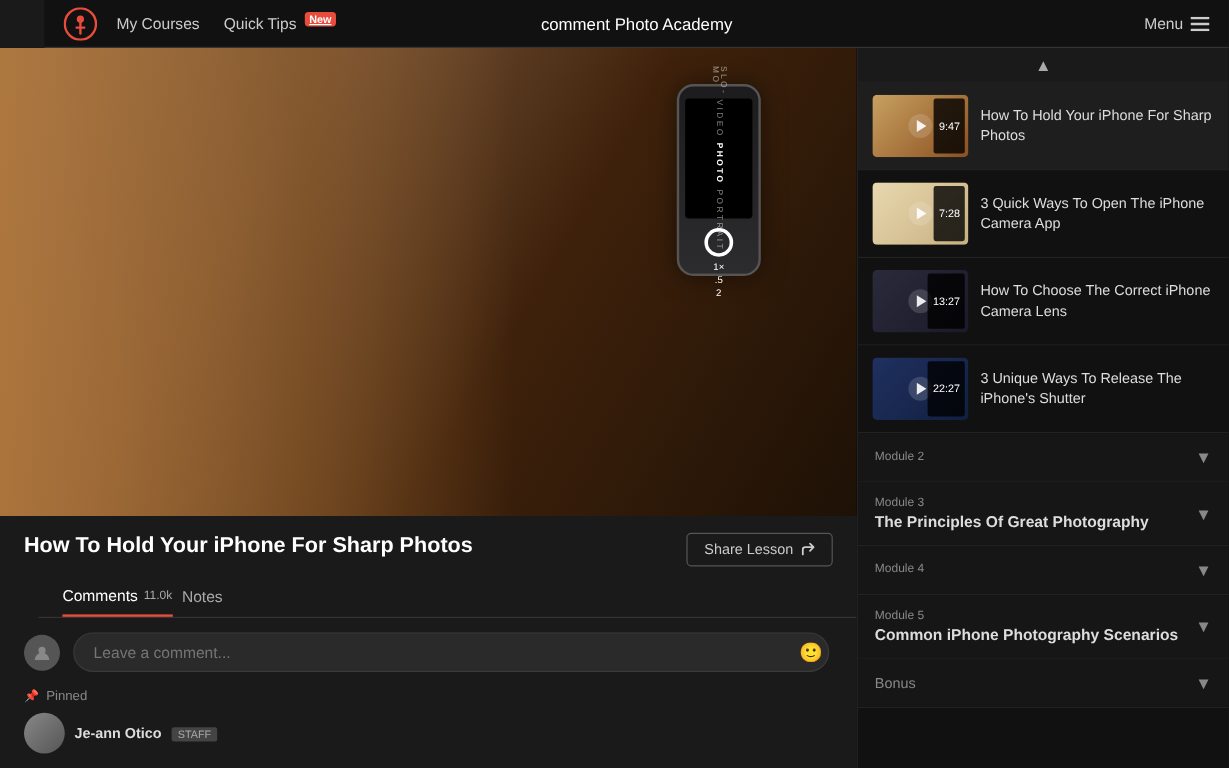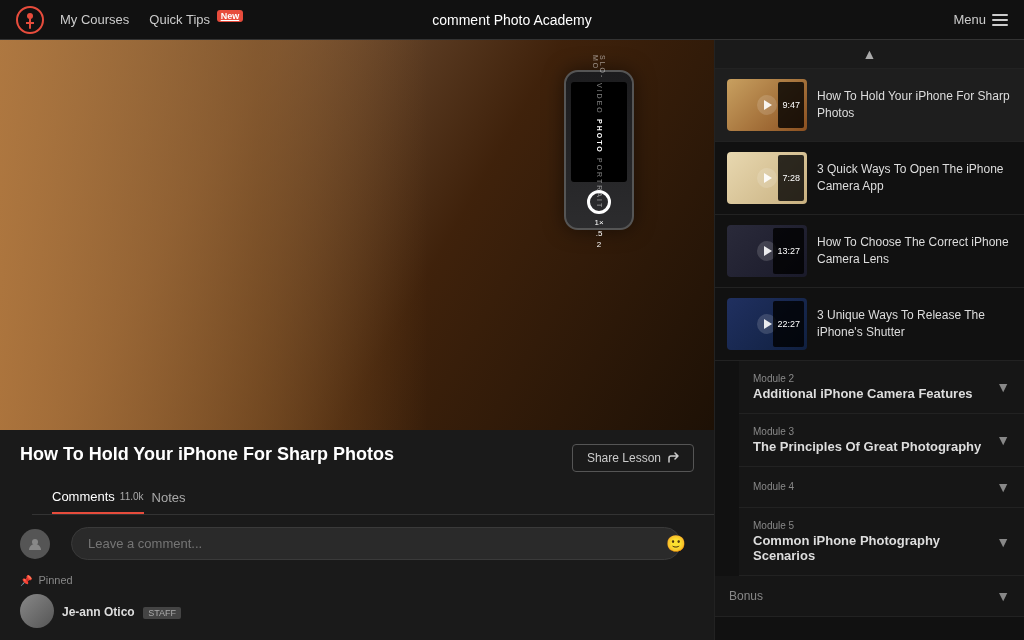--- a/index.html
+++ b/index.html
@@ -15,20 +15,21 @@
     
     .navbar {
       display: flex;
       align-items: center;
       background: #111;
       height: 40px;
       padding: 0 16px;
       border-bottom: 1px solid #333;
       position: relative;
       z-index: 10;
+      margin-left: 37px;
     }
     .navbar-logo {
       width: 28px;
       height: 28px;
       margin-right: 16px;
     }
     .nav-link {
       color: #ccc;
       font-size: 13px;
       cursor: pointer;
@@ -150,21 +151,21 @@
     
     .comments-area {
       padding: 12px 20px;
       background: #1a1a1a;
       flex: 1;
       overflow-y: auto;
     }
     .comment-input-row {
       display: flex;
       align-items: center;
-      gap: 21px;
+      gap: 11px;
       margin-bottom: 14px;
     }
     .avatar-sm {
       width: 30px;
       height: 30px;
       border-radius: 50%;
       background: #555;
       flex-shrink: 0;
       display: flex;
       align-items: center;
@@ -310,21 +311,20 @@
     }
     .lesson-title {
       font-size: 12px;
       color: #ddd;
       line-height: 1.4;
     }
 
     
     .module-section {
       border-bottom: 1px solid #222;
-      margin-left: 24px;
     }
     .module-header {
       display: flex;
       align-items: center;
       justify-content: space-between;
       padding: 12px 14px;
       cursor: pointer;
       background: #161616;
       transition: background 0.15s;
     }
@@ -517,21 +517,20 @@
         <div class="lesson-title">3 Unique Ways To Release The iPhone's Shutter</div>
       </div>
     </div>
       </div>
 
     <div id="modules-container">
         <div class="module-section">
       <div class="module-header">
         <div>
           <div class="module-label">Module 2</div>
-          <div class="module-title">Additional iPhone Camera Features</div>
         </div>
         <span class="chevron-down">▼</span>
       </div>
     </div>
         <div class="module-section">
       <div class="module-header">
         <div>
           <div class="module-label">Module 3</div>
           <div class="module-title">The Principles Of Great Photography</div>
         </div>

